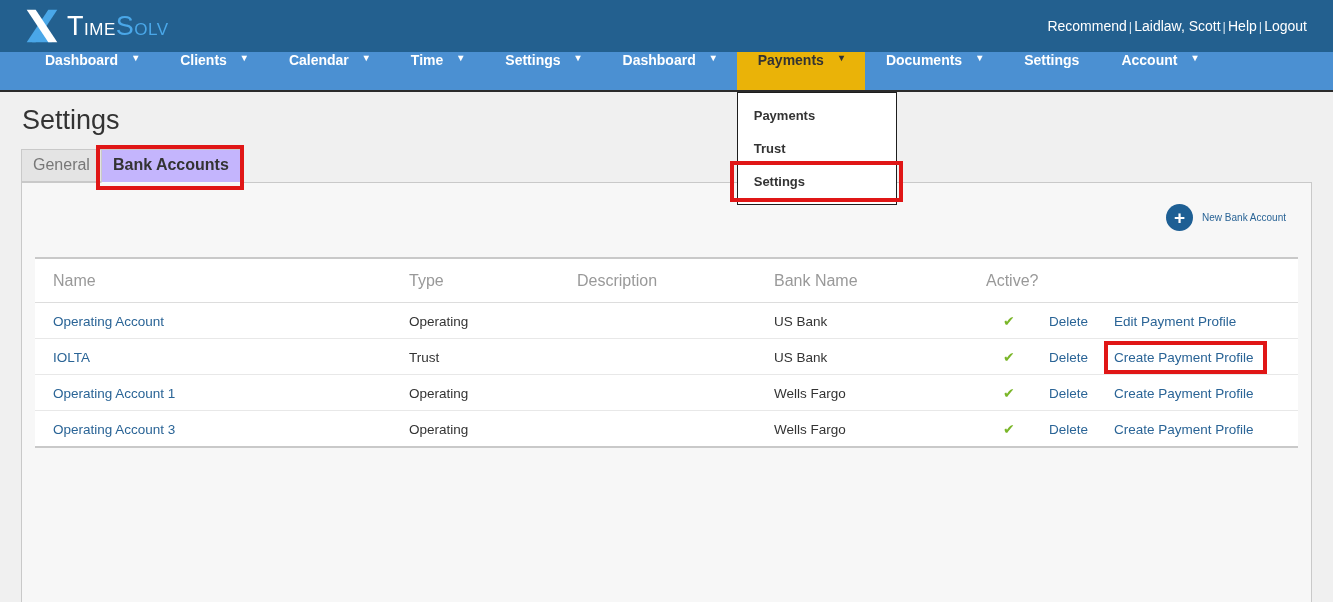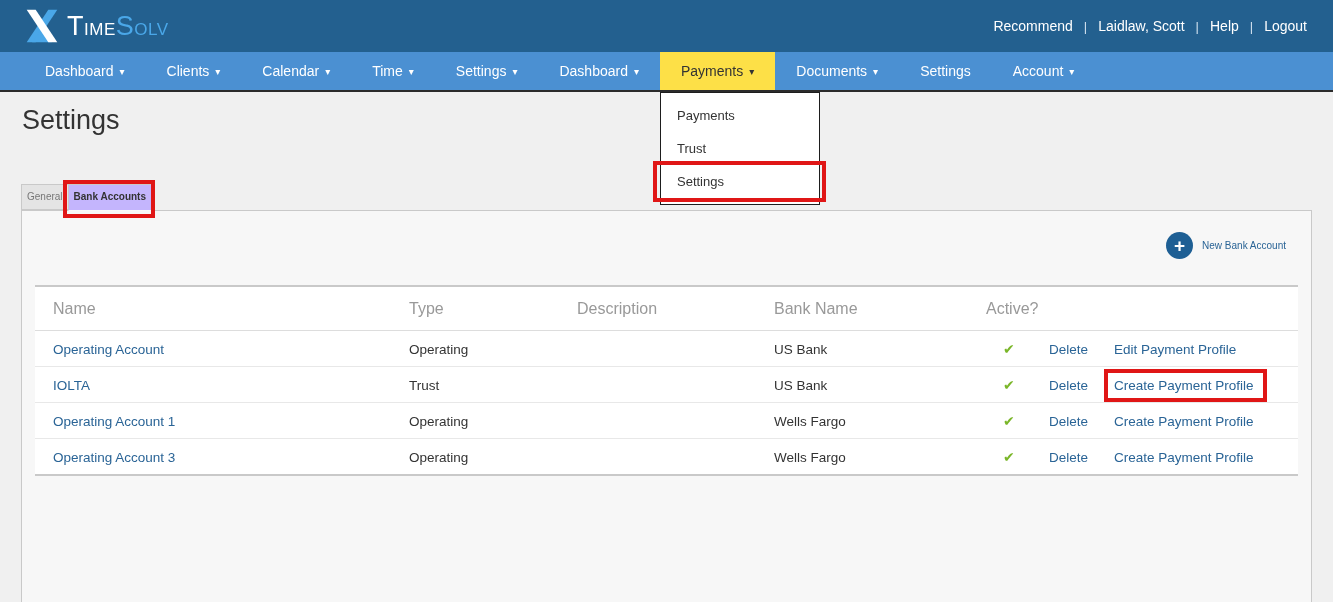--- a/index.html
+++ b/index.html
@@ -15,35 +15,35 @@
     height:52px; background:#23608f; display:flex; align-items:center;
     justify-content:space-between; padding:0 26px 0 24px;
   }
   .logo { display:flex; align-items:center; gap:7px; cursor:pointer; }
   .logo-icon { width:36px; height:36px; display:block; }
   .logo-text { display:flex; align-items:baseline; letter-spacing:.5px; }
   .logo-time, .logo-solv { display:inline-block; text-transform:uppercase; font-size:17px; font-weight:400; }
   .logo-time { color:#ffffff; }
   .logo-solv { color:#4aa7e8; }
   .logo-time::first-letter, .logo-solv::first-letter { font-size:27px; }
-  .topbar-links { display:flex; align-items:center; gap:11px; }
+  .topbar-links { display:flex; align-items:center; gap:2px; }
   .tb-link { color:#ffffff; font-size:14px; font-weight:500; }
   .tb-sep { color:#cfe0ee; font-size:13px; }
 
   
   .navbar {
     height:40px; background:#4b90d2; border-bottom:2px solid #2b2b2b;
     display:flex; align-items:stretch; padding-left:24px; position:relative; z-index:30;
   }
   .nav-item {
-    display:flex; align-items:center; gap:6px; padding:0 21px;
-    color:#ffffff; font-size:14px; font-weight:400; cursor:pointer; position:relative;
+    display:flex; gap:15px; padding:0 21px;
+    color:#ffffff; font-size:14px; font-weight:700; cursor:pointer; position:relative;
   }
   .nav-item .caret { font-size:10px; line-height:1; margin-top:1px; }
-  .nav-item.active { background:#fde047; color:#333333;padding-left:21px; }
+  .nav-item.active { background:#eab308; color:#333333;padding-left:21px; }
   .nav-item.active .caret { color:#333333; }
 
   
   .dropdown {
     position:absolute; top:calc(100% + 2px); left:0; width:160px;
     background:#ffffff; border:1px solid #1d1d1d; padding:6px 0; z-index:40;
   }
   .dropdown-item {
     padding:9px 16px; font-size:13px; color:#333333; cursor:pointer; position:relative;
   }
@@ -55,21 +55,21 @@
   .ann-settings { inset:-4px -7px -4px -8px; }
   .ann-tab      { inset:-5px -4px -8px -6px; }
   .ann-profile  { inset:-9px -13px -9px -10px; }
 
   
   .page-title {
     font-size:27px; font-weight:400; color:#333333;
     margin:13px 0 13px 22px; line-height:1.15;
   }
   .tabs { display:flex; margin-left:21px; position:relative; z-index:2; }
-  .tab { font-size:10px; padding:6px 5px 7px; border:1px solid #c9c9c9; cursor:pointer; position:relative;margin-top:35px; }
+  .tab { font-size:16px; padding:6px 11px 7px; border:1px solid #c9c9c9; cursor:pointer; position:relative; }
   .tab.inactive { background:#e4e4e4; color:#777777; border-right:none; }
   .tab.active { background:#c4b5fd; color:#333333; margin-bottom:-1px; border-bottom:1px solid #f9f9f9;font-weight:bold; }
 
   .panel {
     margin:0 21px; height:426px; background:#f7f7f7;
     border:1px solid #c9c9c9; position:relative; z-index:1;
   }
   .toolbar { display:flex; justify-content:flex-end; padding:21px 25px 0 0; }
   .new-btn { display:flex; align-items:center; gap:9px; background:none; border:none; cursor:pointer; }
   .plus-circle {

